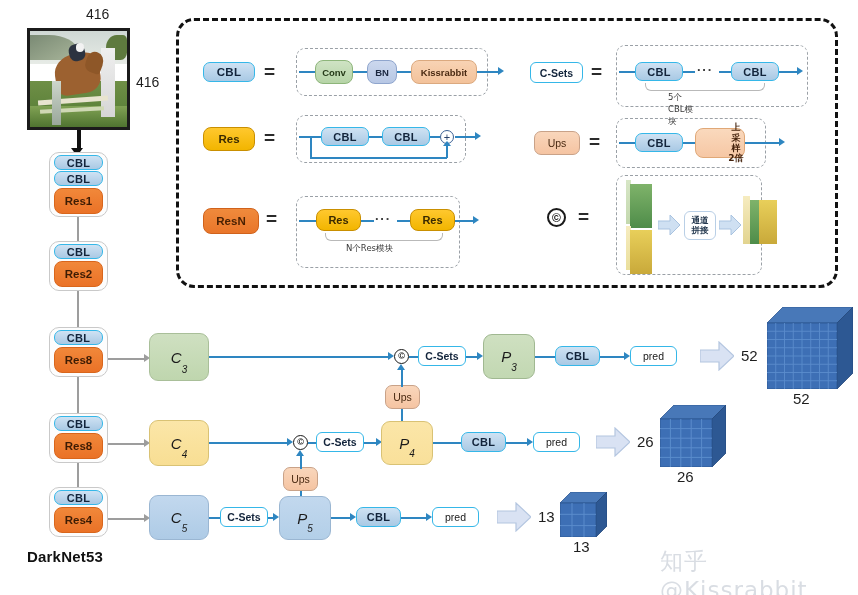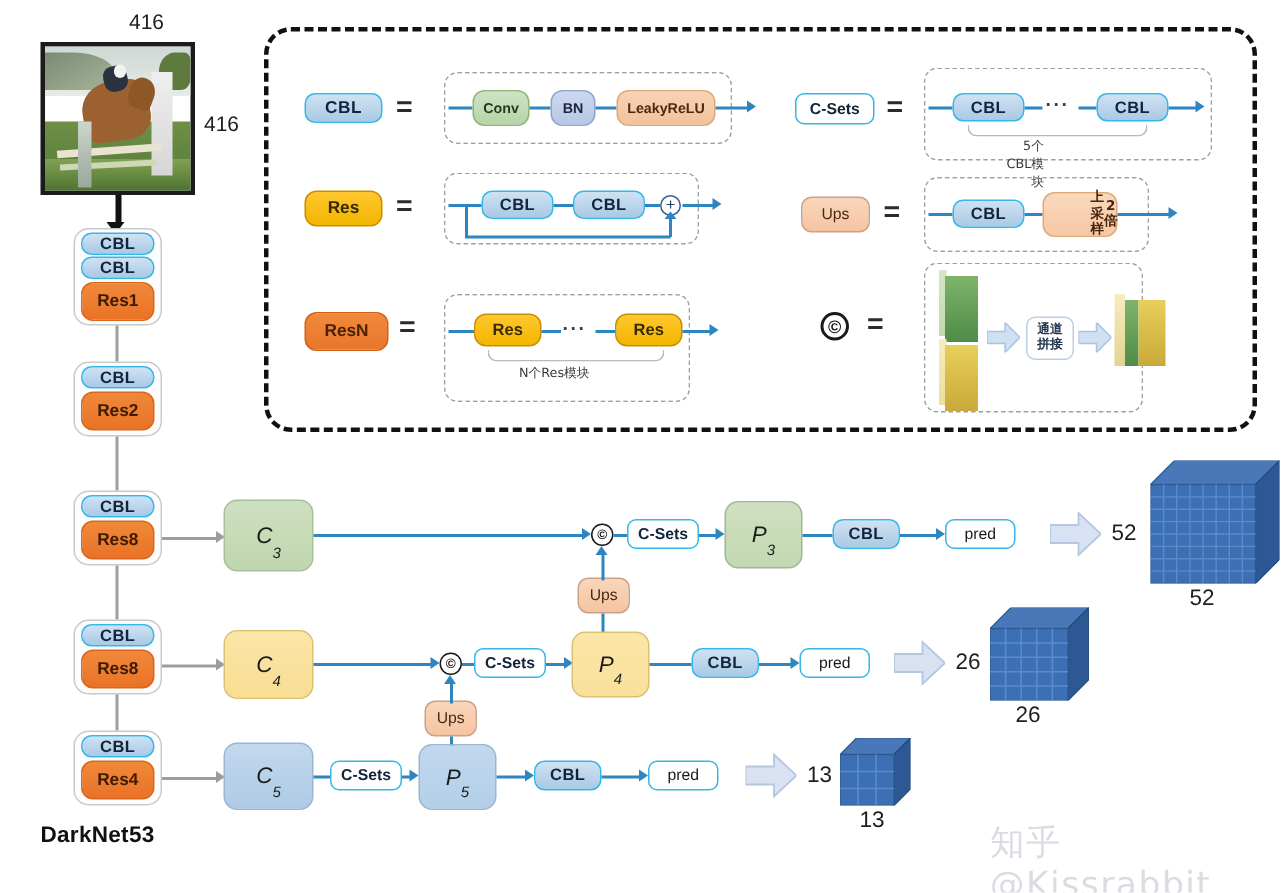--- a/index.html
+++ b/index.html
@@ -218,21 +218,21 @@
   <div class="legend-outer" style="left:176px; top:18px; width:662px; height:270px;"></div>
 
   <div class="node cbl" style="left:203px; top:62px; width:52px; height:20px; font-size:11.5px;">CBL</div>
   <div class="eq" style="left:264px; top:61px;">=</div>
   <div class="dashbox" style="left:296px; top:48px; width:192px; height:48px;"></div>
   <div class="hline" style="left:299px; top:71px; width:16px;"></div>
   <div class="node conv" style="left:315px; top:60px; width:38px; height:24px;">Conv</div>
   <div class="hline" style="left:353px; top:71px; width:14px;"></div>
   <div class="node bn" style="left:367px; top:60px; width:30px; height:24px;">BN</div>
   <div class="hline" style="left:397px; top:71px; width:14px;"></div>
-  <div class="node lrelu" style="left:411px; top:60px; width:66px; height:24px;">LeakyReLU</div>
+  <div class="node lrelu" style="left:411px; top:60px; width:66px; height:24px;">Kissrabbit</div>
   <div class="hline" style="left:477px; top:71px; width:23px;"></div>
   <div style="position:absolute; left:498px; top:67px; width:0;height:0;
               border-top:4px solid transparent;border-bottom:4px solid transparent;
               border-left:6px solid #2e86c1;"></div>
 
   <div class="node res" style="left:203px; top:127px; width:52px; height:24px; font-size:11.5px;">Res</div>
   <div class="eq" style="left:264px; top:127px;">=</div>
   <div class="dashbox" style="left:296px; top:115px; width:170px; height:48px;"></div>
   <div class="hline" style="left:299px; top:136px; width:22px;"></div>
   <div class="node cbl" style="left:321px; top:127px; width:48px; height:19px;">CBL</div>
@@ -279,29 +279,29 @@
   <div class="lbl-sm" style="left:697px; top:62px; font-size:13px; font-weight:bold; letter-spacing:1px;">···</div>
   <div class="hline" style="left:719px; top:71px; width:12px;"></div>
   <div class="node cbl" style="left:731px; top:62px; width:48px; height:19px;">CBL</div>
   <div class="hline" style="left:779px; top:71px; width:20px;"></div>
   <div style="position:absolute; left:797px; top:67px; width:0;height:0;
               border-top:4px solid transparent;border-bottom:4px solid transparent;
               border-left:6px solid #2e86c1;"></div>
   <div style="position:absolute; left:645px; top:83px; width:120px; height:8px;
               border-left:1.2px solid #b9b9b9; border-right:1.2px solid #b9b9b9;
               border-bottom:1.2px solid #b9b9b9; border-radius:0 0 6px 6px;"></div>
-  <div class="lbl-sm zh" style="left:668px; top:92px; font-size:8.5px;text-align:right;">5个CBL模块</div>
+  <div class="lbl-sm zh" style="left:668px; top:92px; font-size:8.5px;">5个CBL模块</div>
 
   <div class="node ups" style="left:534px; top:131px; width:46px; height:24px;">Ups</div>
   <div class="eq" style="left:589px; top:131px;">=</div>
   <div class="dashbox" style="left:616px; top:118px; width:150px; height:50px;"></div>
   <div class="hline" style="left:619px; top:142px; width:16px;"></div>
   <div class="node cbl" style="left:635px; top:133px; width:48px; height:19px;">CBL</div>
   <div class="hline" style="left:683px; top:142px; width:12px;"></div>
-  <div class="node upsamp" style="left:695px; top:128px; width:50px; height:30px; flex-direction:row;padding-left:32px;">
+  <div class="node upsamp" style="left:695px; top:128px; width:50px; height:30px; flex-direction:column;padding-left:32px;">
     <span class="zh">上采样</span>
     <span class="zh">2倍</span>
   </div>
   <div class="hline" style="left:745px; top:142px; width:36px;"></div>
   <div style="position:absolute; left:779px; top:138px; width:0;height:0;
               border-top:4px solid transparent;border-bottom:4px solid transparent;
               border-left:6px solid #2e86c1;"></div>
 
   <div class="bigc" style="left:547px; top:208px;">©</div>
   <div class="eq" style="left:578px; top:206px;">=</div>

